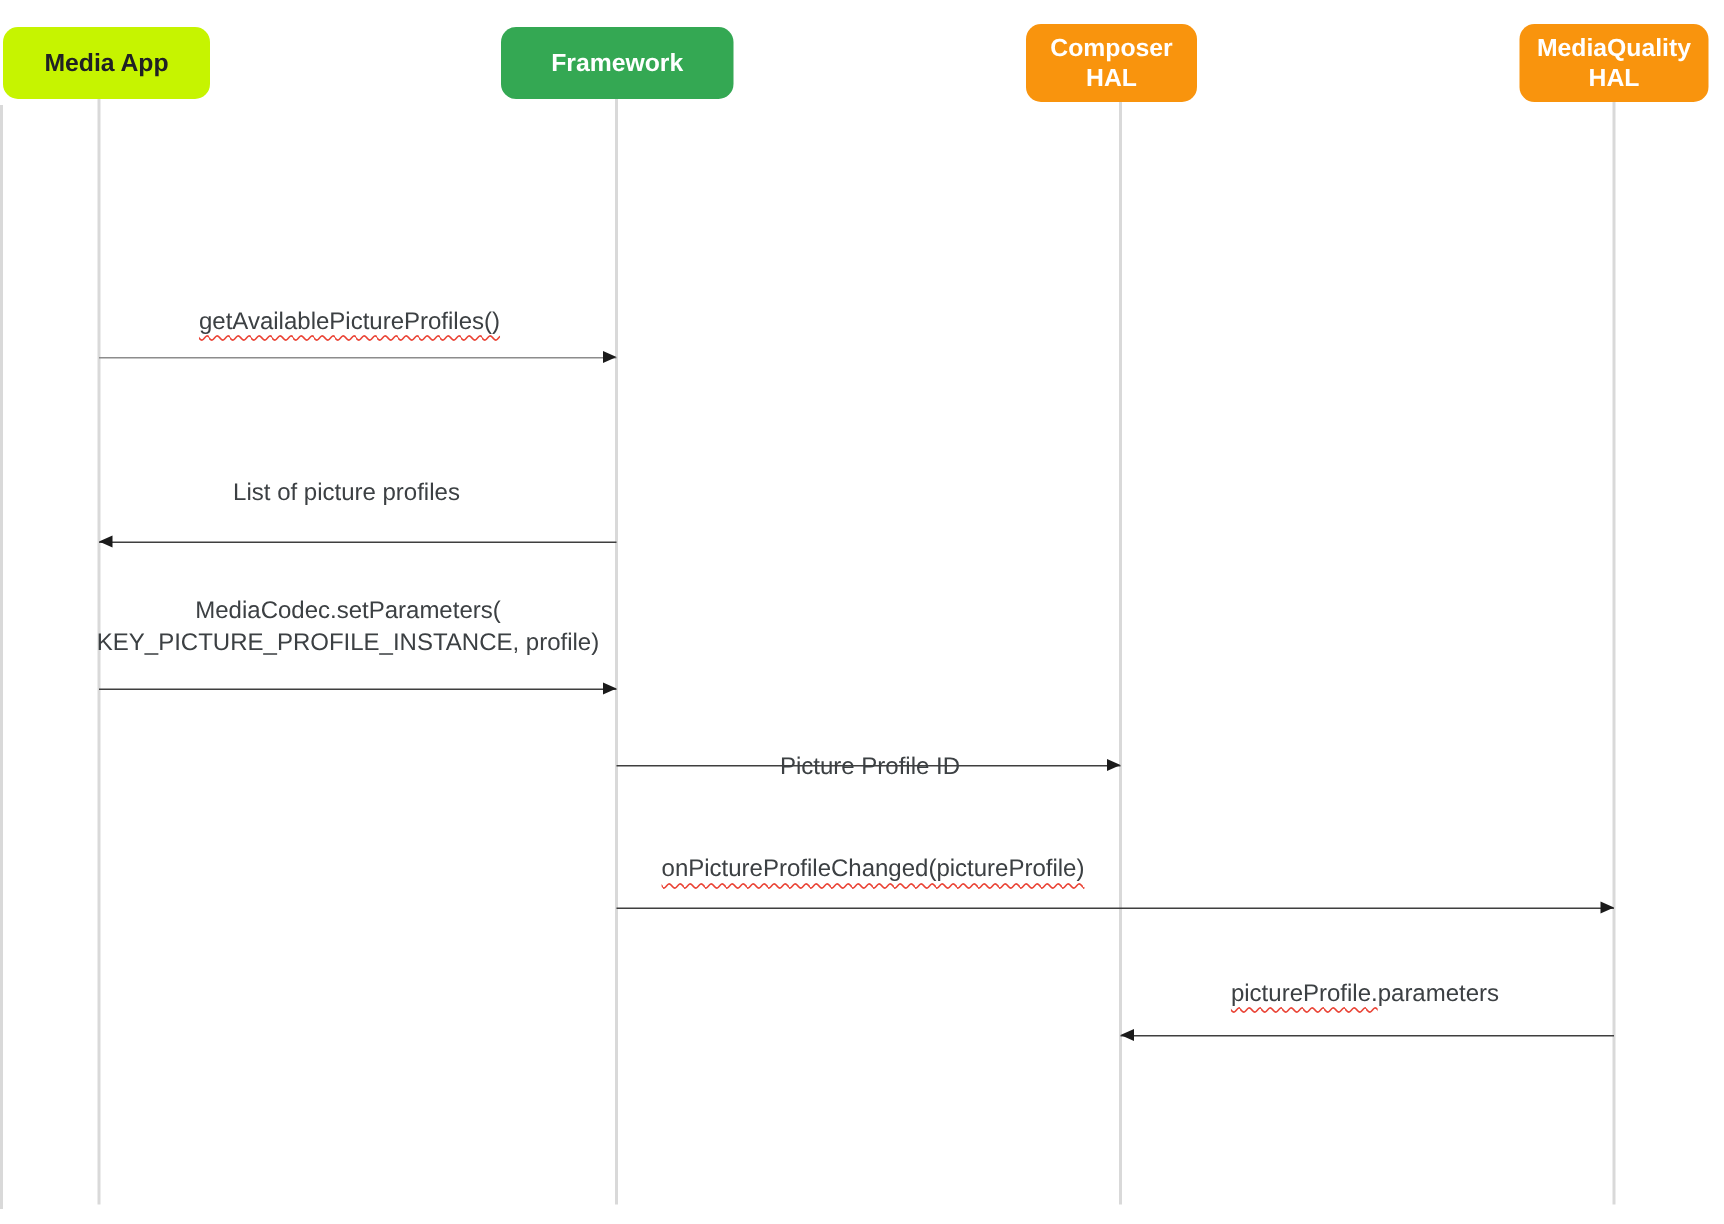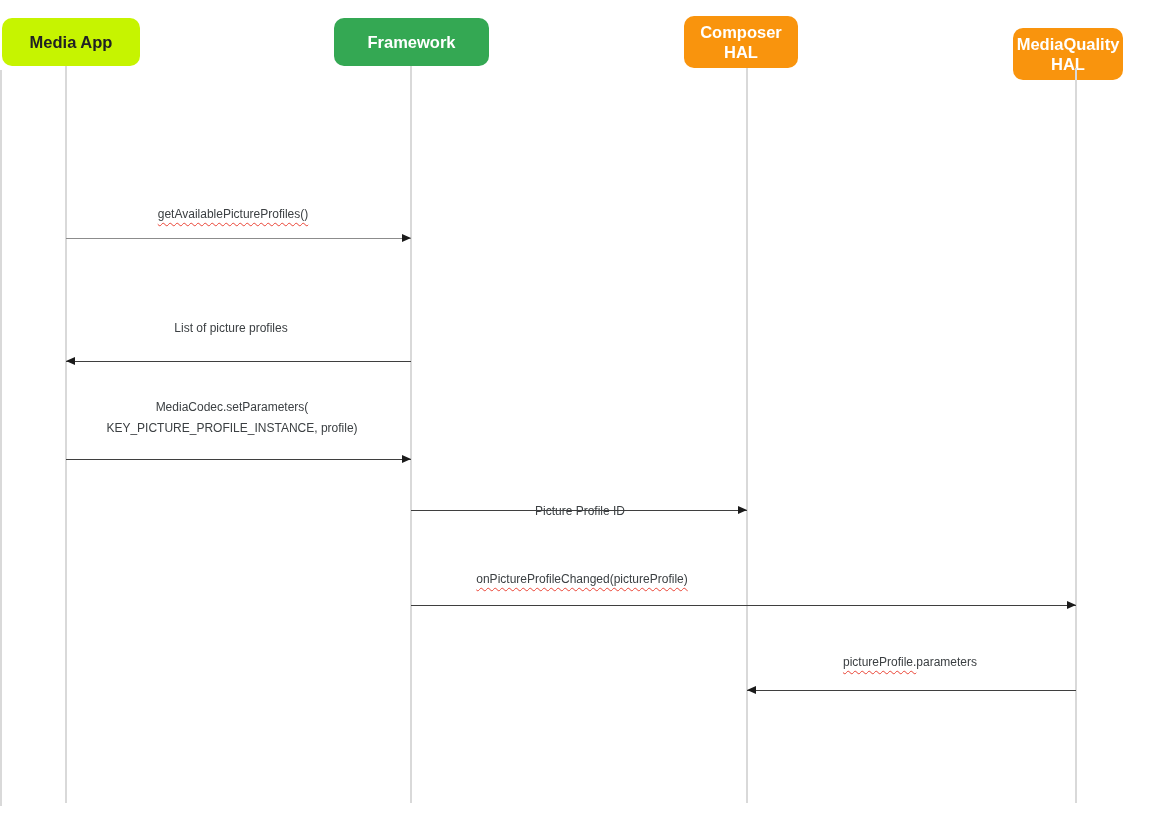--- a/index.html
+++ b/index.html
@@ -33,21 +33,21 @@
     line-height: 1.22;
     white-space: pre-line;
     box-sizing: border-box;
   }
   .actor-media-app  { left: 2px;    top: 18px; width: 138px; height: 48px;
                       background: var(--media_app_bg, #c6f400); color: var(--header_text_dark, #202124); }
   .actor-framework  { left: 334px;  top: 18px; width: 155px; height: 48px;
                       background: var(--framework_bg, #34a853); color: var(--header_text_light, #ffffff); }
   .actor-composer   { left: 684px;  top: 16px; width: 114px; height: 52px;
                       background: var(--hal_bg, #f9940d); color: var(--header_text_light, #ffffff); }
-  .actor-mediaquality { left: 1013px; top: 28px; width: 110px; height: 52px;
+  .actor-mediaquality { left: 1013px; top: 16px; width: 126px; height: 52px;
                       background: var(--hal_bg, #f9940d); color: var(--header_text_light, #ffffff); }
 
   
   .lifeline {
     position: absolute;
     width: 2px;
     background: var(--lifeline, #d9d9d9);
   }
   .lifeline-media-app    { left: 65px;   top: 66px; height: 737px; }
   .lifeline-framework    { left: 410px;  top: 66px; height: 737px; }
@@ -78,21 +78,21 @@
   .m4 { left: 411px; width: 336px; top: 510px; }
   .m5 { left: 411px; width: 665px; top: 605px; }
   .m6 { left: 747px; width: 329px; top: 690px; }
 
   
   .msg-label {
     position: absolute;
     transform: translateX(-50%);
     white-space: pre-line;
     text-align: center;
-    font-size: 12px;
+    font-size: 16px;
     line-height: 21px;
     color: var(--message_text, #3c4043);
   }
   .l1 { left: 233px; top: 204px; }
   .l2 { left: 231px; top: 318px; text-align: right; }
   .l3 { left: 232px; top: 397px; }
   .l4 { left: 580px; top: 501px; }
   .l5 { left: 582px; top: 569px; }
   .l6 { left: 910px; top: 652px; }
 

